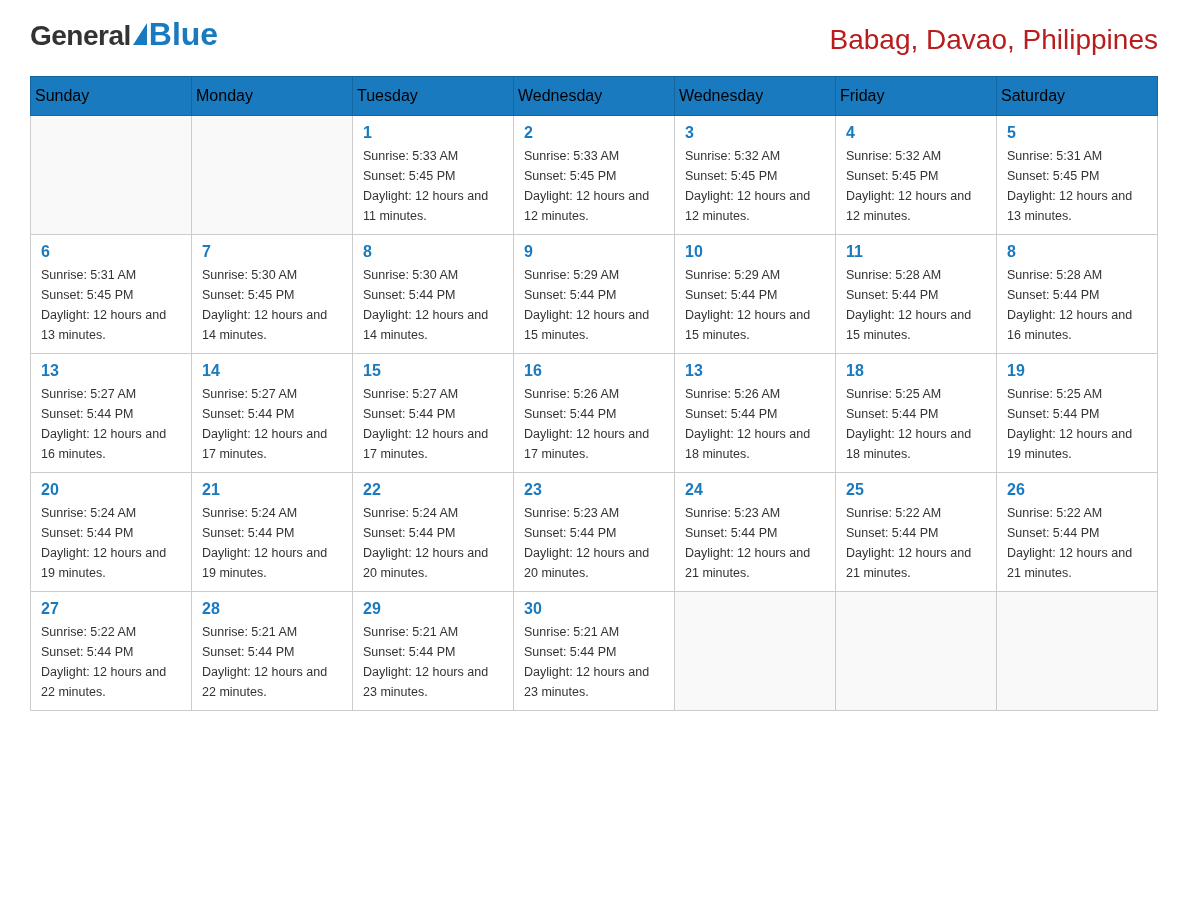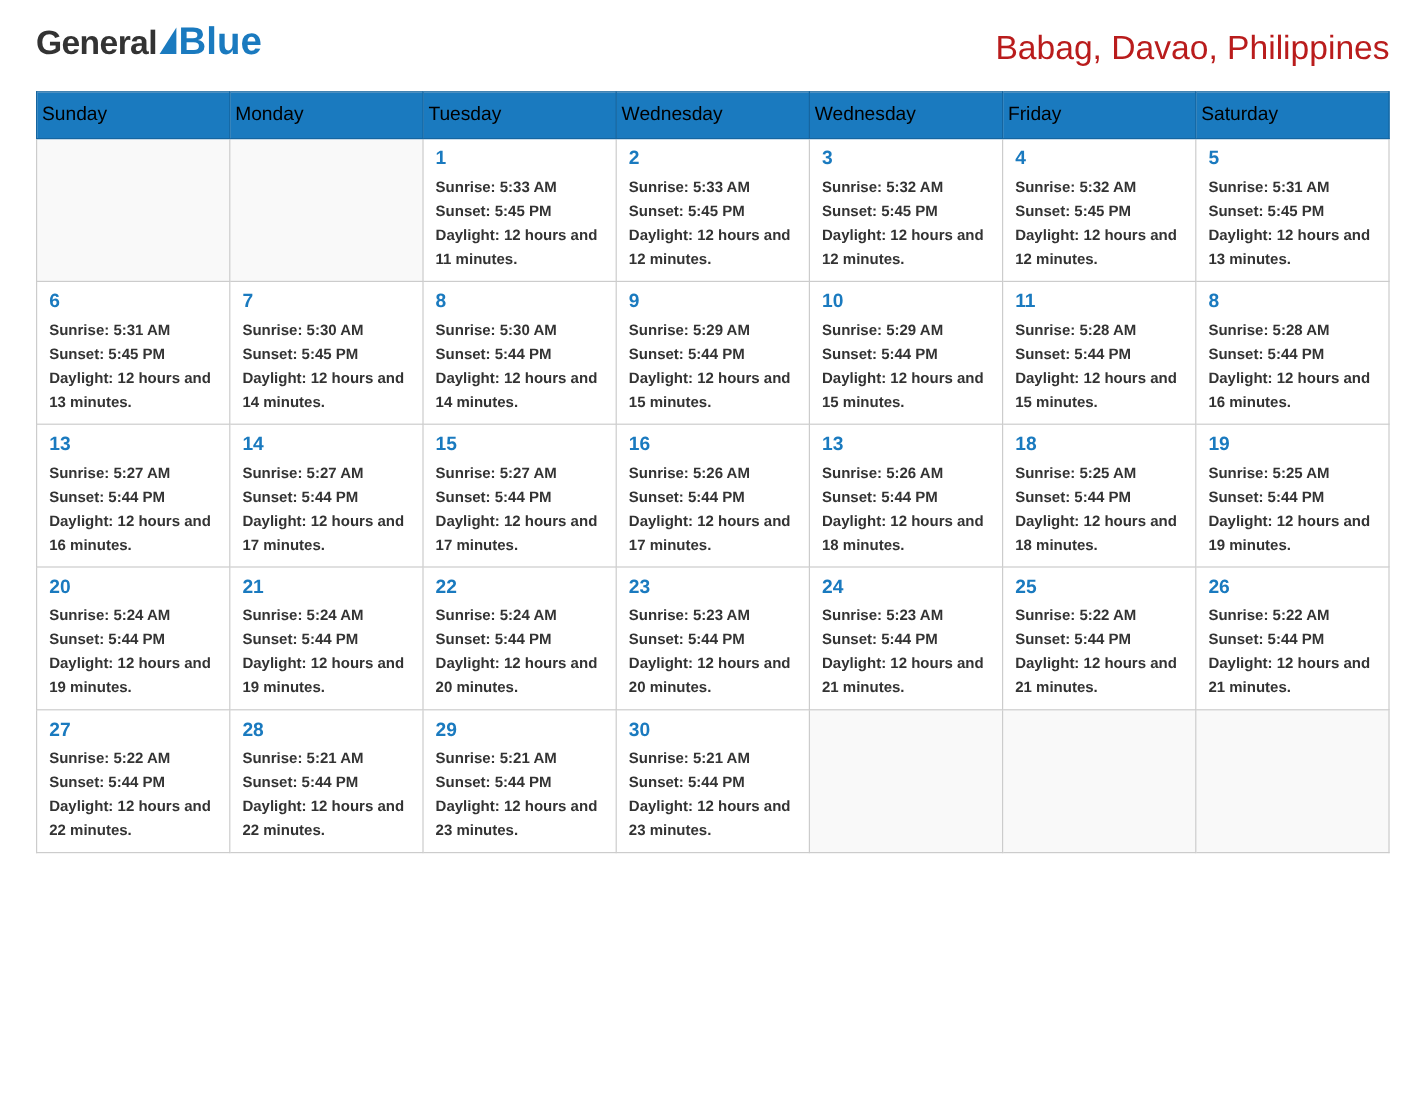--- a/index.html
+++ b/index.html
@@ -86,21 +86,20 @@
       font-size: 16px;
       font-weight: bold;
       color: #1a7abf;
       display: block;
       margin-bottom: 4px;
     }
     .day-info {
       font-size: 12.5px;
       color: #333;
       line-height: 1.6;
-      font-weight: bold;
     }
     .empty-cell {
       background: #f9f9f9;
     }
     tr td {
       background: #fff;
     }
   </style>
 </head>
 <body>

